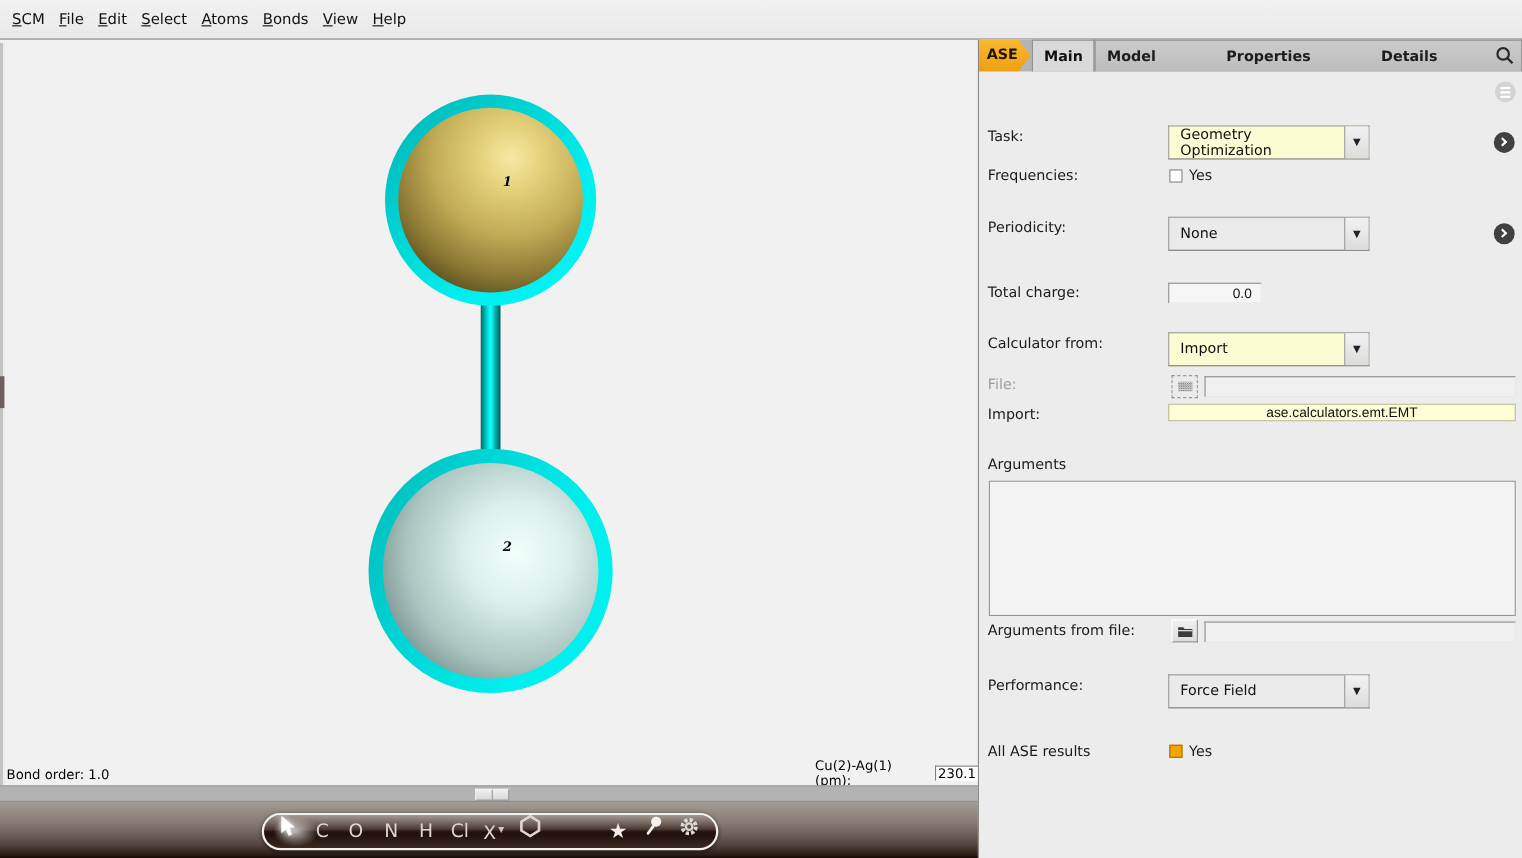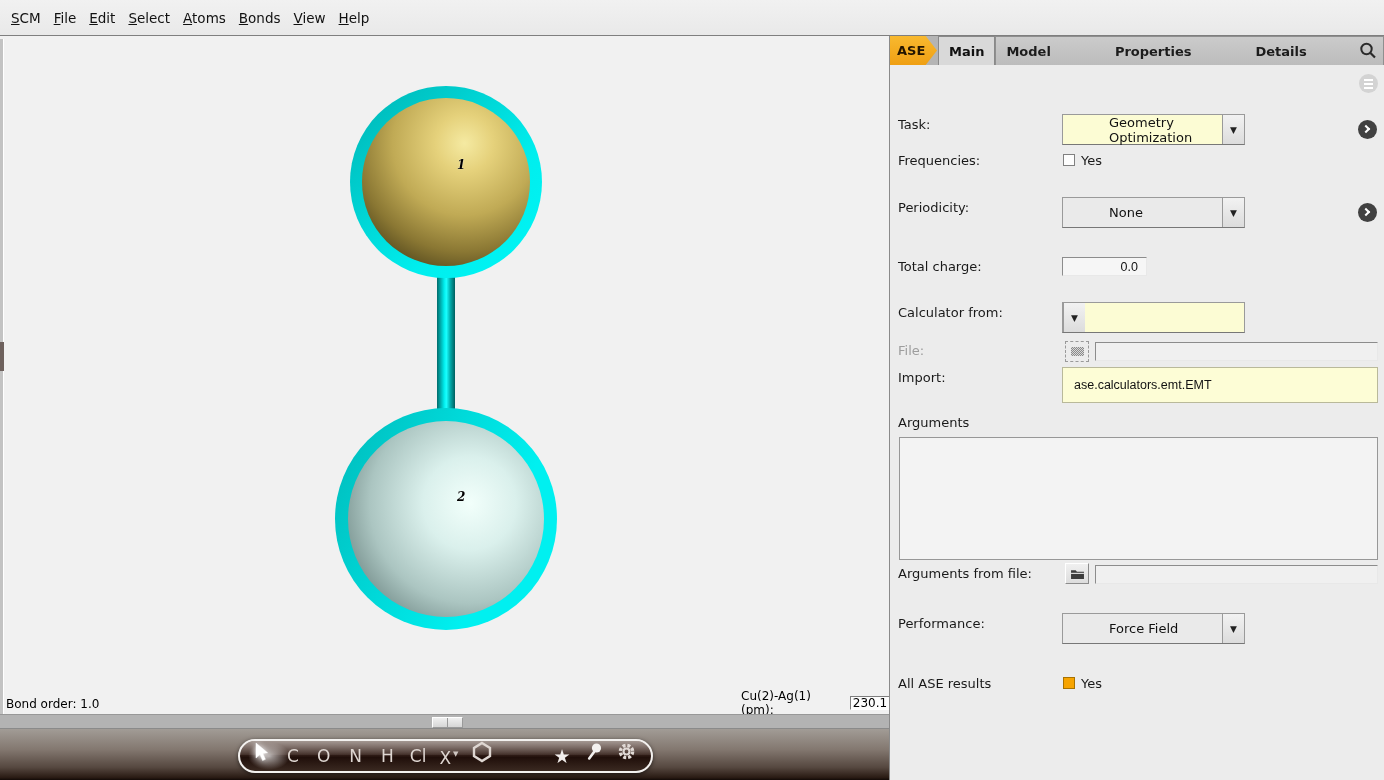--- a/index.html
+++ b/index.html
@@ -85,41 +85,41 @@
   .search-btn { position:absolute; right:6px; top:5px; width:20px; height:20px; cursor:pointer; }
   .menu-circle { position:absolute; left:469px; top:38px; width:19px; height:19px; border-radius:50%;
     background:#d3d3d3; display:flex; flex-direction:column; justify-content:center; align-items:center; gap:2px; cursor:pointer; }
   .menu-circle i { display:block; width:9px; height:2px; background:#fff; }
 
   .flabel { position:absolute; left:8px; font-size:13px; color:#1a1a1a; }
   .flabel.disabled { color:#9d9d9d; }
 
   .combo { position:absolute; left:172px; width:183px; height:31px; border:1px solid #9a9a9a;
     border-bottom-color:#777; display:flex; cursor:pointer; }
-  .combo .val { flex:1; display:flex; align-items:center; padding-left:10px; font-size:13px; color:#111;margin-left:36px; }
+  .combo .val { flex:1; display:flex; align-items:center; padding-left:10px; font-size:13px; color:#111; }
   .combo.yellow { background:#fcfcd4; }
   .combo.gray { background:#eaeaea; }
   .combo .arrow-btn { width:22px; border-left:1px solid #9a9a9a;
     background:linear-gradient(180deg,#f2f2f2,#dcdcdc); display:flex; align-items:center; justify-content:center; }
   .combo .arrow-btn span { font-size:9px; color:#222; }
 
   .chev-circle { position:absolute; left:468px; width:19px; height:19px; border-radius:50%;
     background:#414141; cursor:pointer; }
   .chev-circle i { position:absolute; left:5px; top:6px; width:6px; height:6px;
     border-top:2px solid #fff; border-right:2px solid #fff; transform:rotate(45deg); }
 
   .cb { position:absolute; left:173px; width:12px; height:12px; border:1px solid #808080; background:#fdfdfd; cursor:pointer; }
   .cb.checked { background:#f7a400; border-color:#a87200; }
   .cb-text { position:absolute; left:191px; font-size:13px; color:#1a1a1a; }
 
   .tfield { position:absolute; font-family:Liberation Sans, sans-serif; font-size:12.5px; color:#111;
     background:#f6f6f6; border:1px solid #8c8c8c; border-bottom-color:#e8e8e8; border-right-color:#e8e8e8; }
   .charge-field { left:172px; top:221px; width:85px; height:19px; text-align:right; padding-right:8px; }
   .file-field { left:205px; top:306px; width:283px; height:19px; background:#f0f0f0; }
-  .import-field { left:172px; top:331px; width:316px; height:36px; background:#fdfdd6; border-color:#b9b99a; padding-left:11px; }
+  .import-field { left:172px; top:331px; width:316px; height:16px; background:#fdfdd6; border-color:#b9b99a; padding-left:0;text-align:center; }
   .argfile-field { left:205px; top:529px; width:283px; height:19px; background:#f0f0f0; }
 
   .icon-btn { position:absolute; left:175px; width:24px; height:21px; display:flex; align-items:center; justify-content:center; }
   .file-btn { top:305px; border:1px dashed #9a9a9a; background:#ececec; }
   .file-btn .stipple { width:13px; height:9px;
     background:repeating-conic-gradient(#8a8a8a 0 25%,#d8d8d8 0 50%) 0 0/2px 2px; }
   .argfile-btn { top:527px; border:1px solid #8c8c8c; border-top-color:#fff; border-left-color:#fff;
     background:linear-gradient(180deg,#f0f0f0,#dddddd); cursor:pointer; }
 
   .args-box { position:absolute; left:9px; top:401px; width:479px; height:123px;
@@ -252,20 +252,21 @@
   </div>
   <div class="chev-circle" style="top:167px">
       <i></i>
     </div>
 
   <span class="flabel" style="top:223px">Total charge:</span>
   <input class="tfield charge-field" value="0.0" style="">
 
   <span class="flabel" style="top:269px">Calculator from:</span>
   <div class="combo yellow" style="top:266px">
+    <span class="val">Import</span>
     <span class="arrow-btn">
         <span>▼</span>
       </span>
   </div>
 
   <span class="flabel disabled" style="top:307px">File:</span>
   <span class="icon-btn file-btn">
       <span class="stipple"></span>
     </span>
   <input class="tfield file-field" style="">

